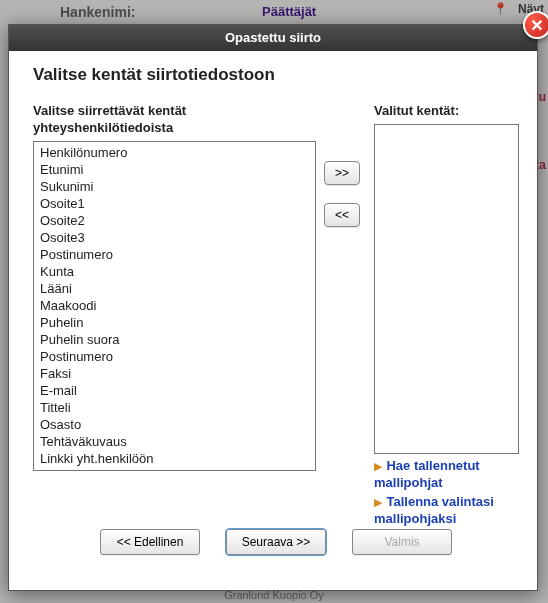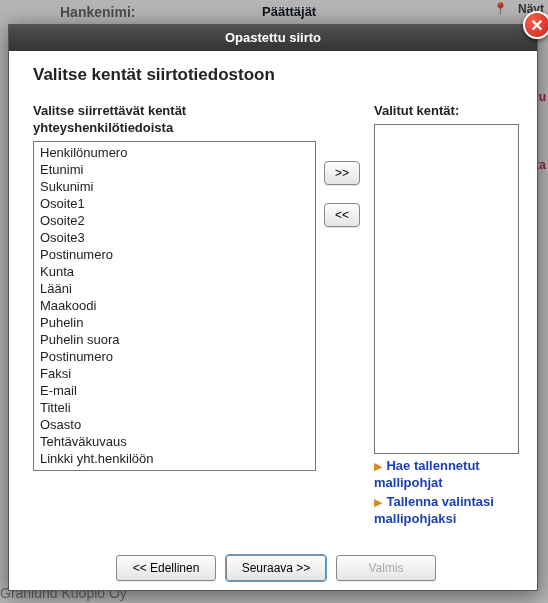--- a/index.html
+++ b/index.html
@@ -1,26 +1,26 @@
 <!DOCTYPE html>
 <html><head>
 <meta charset="utf-8">
 <style>
   * { box-sizing: border-box; margin: 0; padding: 0; }
   html, body { width: 548px; height: 603px; overflow: hidden; font-family: Arial, Helvetica, sans-serif; font-size: 13px; color: #222; }
   body { background: #eee; }
 
   .backdrop { position: absolute; top: 0; left: 0; width: 548px; height: 603px; background: #f5f2ef; }
   .backdrop .bg-label-left { position: absolute; top: 4px; left: 60px; color: #666; font-weight: bold; font-size: 14px; }
-  .backdrop .bg-label-mid { position: absolute; top: 4px; left: 262px; color: #0f172a; font-weight: bold; font-size: 13px; }
+  .backdrop .bg-label-mid { position: absolute; top: 4px; left: 262px; color: #4c1d95; font-weight: bold; font-size: 13px; }
   .backdrop .bg-pin { position: absolute; top: 2px; right: 40px; color: #b33; font-size: 12px; }
   .backdrop .bg-nayt { position: absolute; top: 2px; right: 4px; color: #444; font-weight: bold; font-size: 12px; padding-left: 36px; }
   .backdrop .bg-tu { position: absolute; top: 90px; right: 2px; color: #b35; font-weight: bold; font-size: 12px; }
   .backdrop .bg-ta { position: absolute; top: 158px; right: 2px; color: #b35; font-weight: bold; font-size: 12px; }
-  .backdrop .bg-foot { position: absolute; bottom: 2px; left: 0; width: 100%; text-align: left; color: #888; font-size: 14px; }
+  .backdrop .bg-foot { position: absolute; bottom: 2px; left: 0; width: 100%; text-align: center; color: #888; font-size: 11px; }
 
   .overlay { position: absolute; top: 0; left: 0; width: 548px; height: 603px; background: rgba(0,0,0,0.25); }
 
   .dialog {
     position: absolute;
     top: 24px; left: 8px;
     width: 530px; height: 567px;
     background: #fff;
     border: 1px solid #555;
     box-shadow: 0 4px 20px rgba(0,0,0,0.5);
@@ -81,22 +81,21 @@
     cursor: pointer;
     box-shadow: 0 1px 0 rgba(0,0,0,0.1);
   }
 
   .links { margin-top: 4px; padding-left: 0; }
   .links a { color: #1b3fb5; text-decoration: none; font-weight: bold; font-size: 13px; }
   .links .bullet { color: #d98a1f; margin-right: 4px; font-size: 11px; }
   .links .linkrow { margin-bottom: 2px; line-height: 1.3; }
 
   .footer-btns {
-    display: flex; justify-content: center; gap: 10px;
-    margin-top: 26px;
+    display: flex; justify-content: center; gap: 26px;
   }
   .wiz-btn {
     min-width: 100px; height: 26px;
     border: 1px solid #888;
     border-radius: 3px;
     background: linear-gradient(#fdfdfd, #e5e5e5);
     font-size: 12px;
     cursor: pointer;
     box-shadow: 0 1px 0 rgba(0,0,0,0.08);
   }

